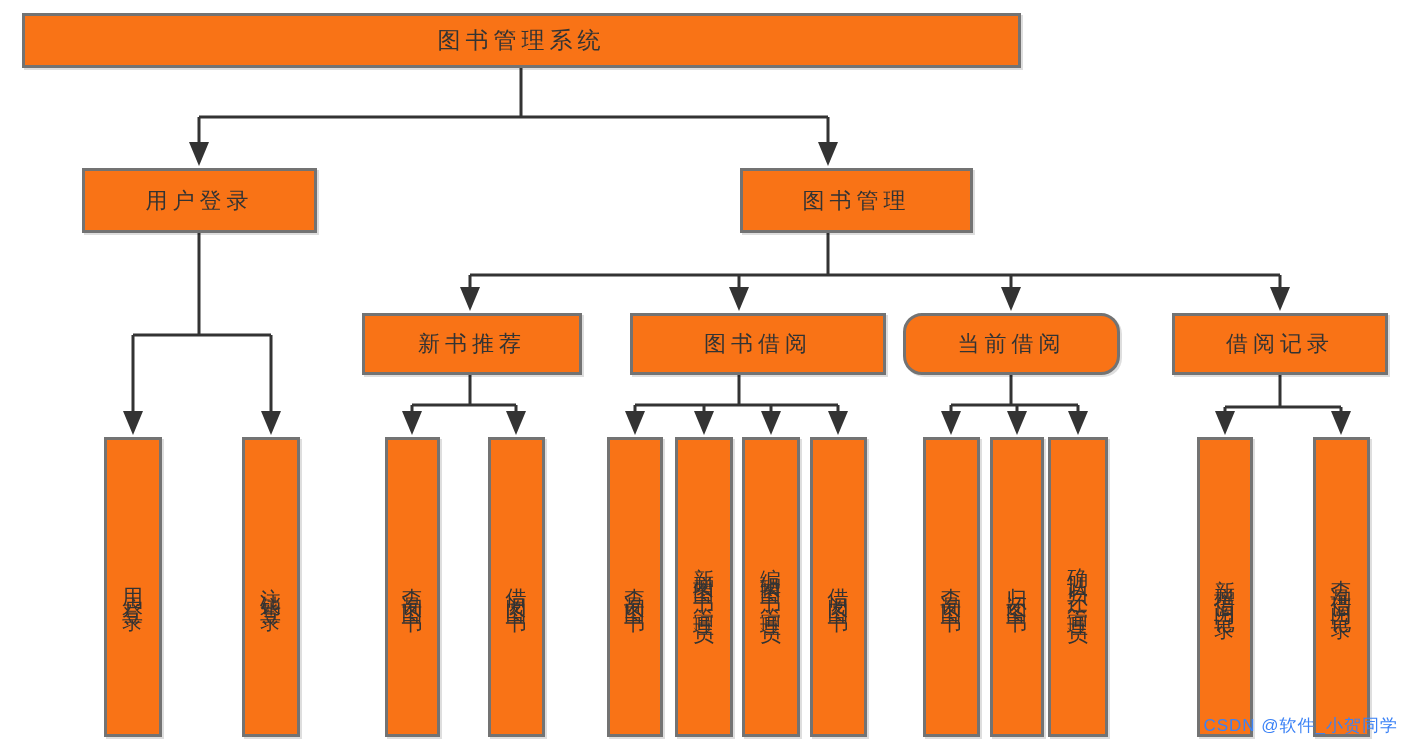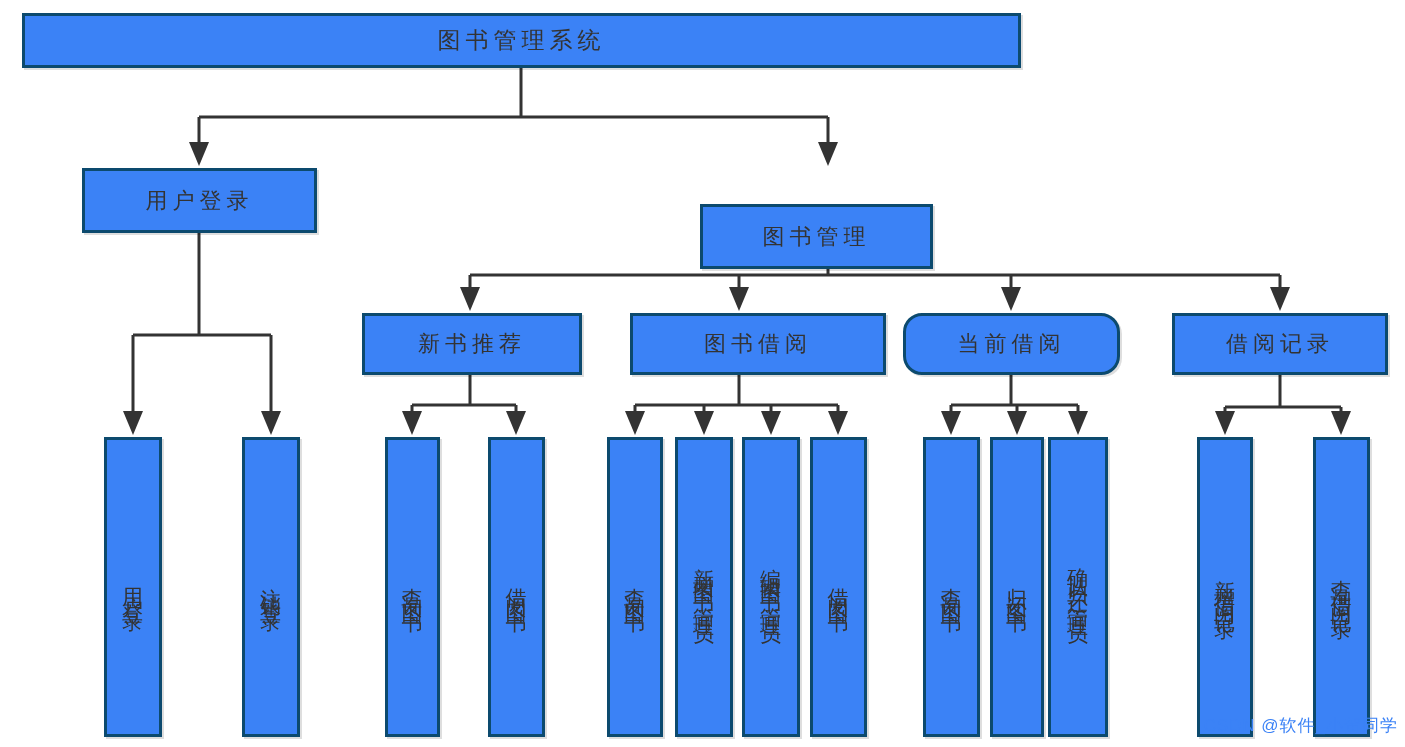--- a/index.html
+++ b/index.html
@@ -2,21 +2,21 @@
 <html><head>
 <meta charset="utf-8">
 <style>
   html,body{margin:0;padding:0;background:#ffffff;}
   #scene{
     position:relative;width:1405px;height:747px;background:#ffffff;
     font-family:"Liberation Sans",sans-serif;color:#333333;overflow:hidden;
   }
   #wires{position:absolute;left:0;top:0;width:1405px;height:747px;}
   .node{
-    position:absolute;background:#3b82f6;border:3px solid #0c4a6e;box-sizing:border-box;
+    position:absolute;background:#f97316;border:3px solid #737373;box-sizing:border-box;
     display:flex;align-items:center;justify-content:center;
     box-shadow:2px 2px 0 rgba(0,0,0,0.13);
   }
   .h{font-size:22px;letter-spacing:5px;white-space:nowrap;}
   .root-label{font-size:23px;}
   .v{
     writing-mode:vertical-rl;text-orientation:mixed;
     font-size:21px;letter-spacing:8px;line-height:1;
   }
   .watermark{
@@ -56,21 +56,21 @@
       <polygon points="1007,411 1027,411 1017,435"></polygon>
       <polygon points="1068,411 1088,411 1078,435"></polygon>
       <polygon points="1215,411 1235,411 1225,435"></polygon>
       <polygon points="1331,411 1351,411 1341,435"></polygon>
     </g>
   </svg>
 
   <div class="node h root-label" style="left:22px;top:13px;width:999px;height:55px;">图书管理系统</div>
 
   <div class="node h" style="left:82px;top:168px;width:235px;height:65px;">用户登录</div>
-  <div class="node h" style="left:700px;top:168px;width:233px;height:65px;margin-top:36px;">图书管理</div>
+  <div class="node h" style="left:740px;top:168px;width:233px;height:65px;">图书管理</div>
 
   <div class="node h" style="left:362px;top:313px;width:220px;height:62px;">新书推荐</div>
   <div class="node h" style="left:630px;top:313px;width:256px;height:62px;">图书借阅</div>
   <div class="node h" style="left:903px;top:313px;width:217px;height:62px;border-radius:19px;">当前借阅</div>
   <div class="node h" style="left:1172px;top:313px;width:216px;height:62px;">借阅记录</div>
 
   <div class="node v" style="left:104px;top:437px;width:58px;height:300px;">用户登录</div>
   <div class="node v" style="left:242px;top:437px;width:58px;height:300px;">注销登录</div>
 
   <div class="node v" style="left:385px;top:437px;width:55px;height:300px;">查询图书</div>

